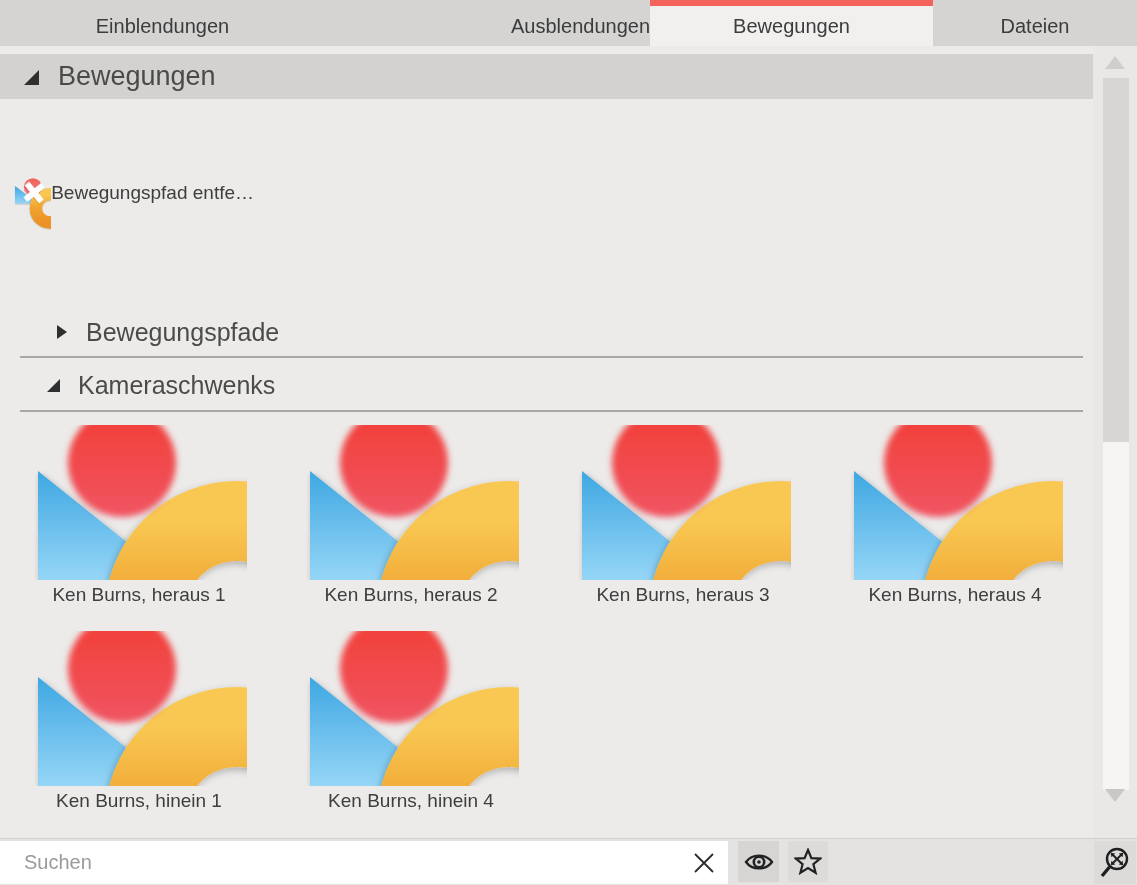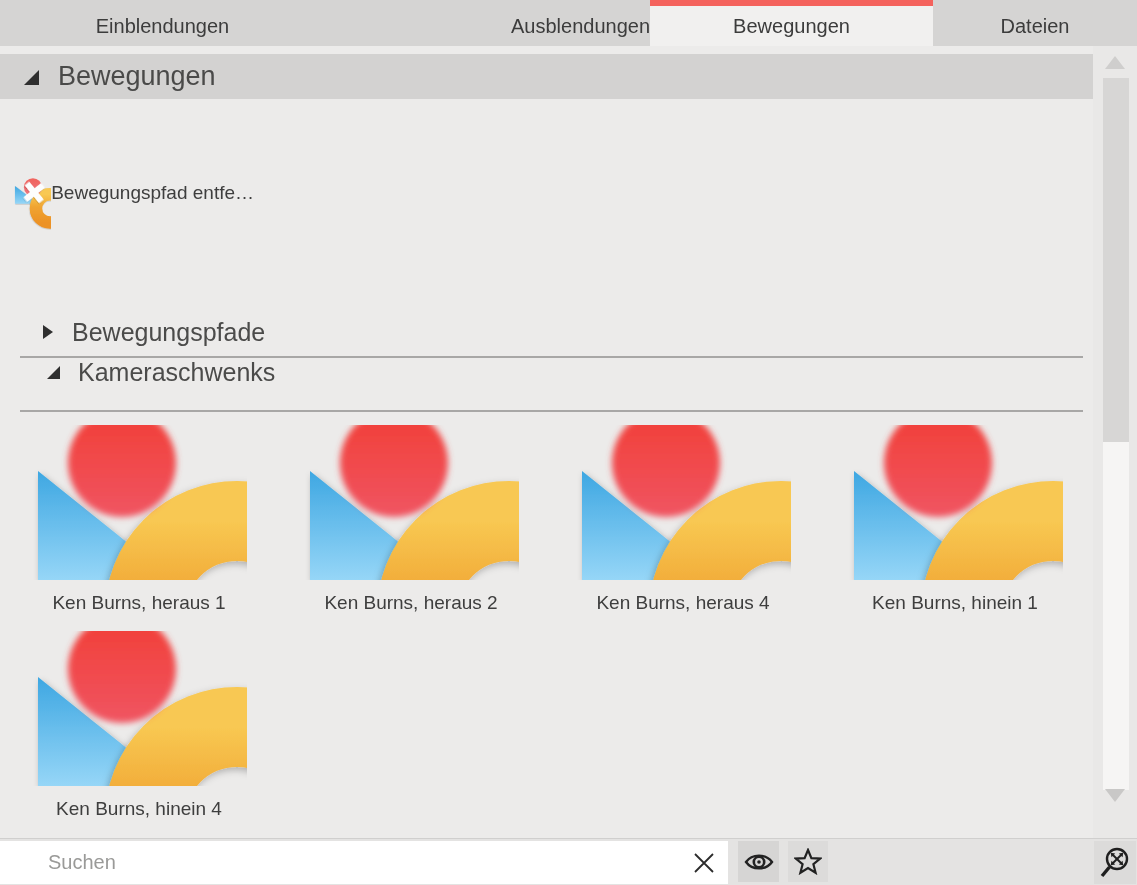--- a/index.html
+++ b/index.html
@@ -32,35 +32,35 @@
   .subsection-divider{position:absolute;left:20px;width:1063px;height:2px;background:#a8a7a6;}
   .tri{flex:0 0 auto;}
   
   .first-item{position:absolute;left:14px;top:66px;width:240px;display:flex;flex-direction:row;align-items:center;cursor:default;}
   .first-item .thumb-label{margin-top:4px;}
   .thumb-label{font-size:19px;color:#3e3e3e;white-space:nowrap;text-align:center;}
   
   .grid{position:absolute;left:3px;top:372px;width:1090px;display:grid;grid-template-columns:repeat(4,272px);}
   .cell{height:206px;display:flex;flex-direction:column;align-items:center;cursor:default;}
   .cell svg.thumb{margin-top:7px;}
-  .cell .thumb-label{margin-top:12px;}
+  .cell .thumb-label{margin-top:4px;}
   
   .scrollcol{position:absolute;top:46px;right:0;width:44px;height:792px;background:#e9e8e7;}
   .scroll-track{position:absolute;left:10px;top:32px;width:26px;height:712px;background:#f6f5f4;}
   .scroll-thumb{position:absolute;left:10px;top:32px;width:26px;height:364px;background:#d7d6d5;cursor:default;}
   .scroll-arrow-up{position:absolute;left:12px;top:10px;width:0;height:0;
      border-left:10px solid transparent;border-right:10px solid transparent;border-bottom:13px solid #cfcecd;cursor:default;}
   .scroll-arrow-down{position:absolute;left:12px;bottom:36px;width:0;height:0;
      border-left:10px solid transparent;border-right:10px solid transparent;border-top:13px solid #c9c8c7;cursor:default;}
   
   .bottombar{position:absolute;left:0;bottom:0;width:1137px;height:47px;background:#e4e3e2;border-top:1px solid #d0cfce;box-sizing:border-box;}
   .searchbox{position:absolute;left:0;top:2px;width:728px;height:43px;background:#ffffff;}
   .searchbox input{
     position:absolute;left:0;top:0;width:680px;height:43px;border:none;outline:none;background:transparent;
-    font-family:"Liberation Sans","DejaVu Sans",sans-serif;font-size:20px;color:#3c3c3c;padding:0 0 0 24px;box-sizing:border-box;margin-left:24px;
+    font-family:"Liberation Sans","DejaVu Sans",sans-serif;font-size:20px;color:#3c3c3c;padding:0 0 0 24px;box-sizing:border-box;
   }
   .searchbox input::placeholder{color:#9a9a98;opacity:1;}
   .clear-btn{position:absolute;right:2px;top:0;width:44px;height:43px;display:flex;align-items:center;justify-content:center;cursor:default;}
   .sq-btn{position:absolute;top:2px;height:41px;display:flex;align-items:center;justify-content:center;cursor:default;}
   .btn-eye{left:738px;width:41px;background:#d6d5d4;}
   .btn-star{left:788px;width:40px;background:#dcdbda;}
   .btn-reset{left:1094px;width:42px;height:43px;background:#dcdbda;}
 </style>
 </head>
 <body>
@@ -124,29 +124,29 @@
         <circle cx="225" cy="188" r="88" fill="none" stroke="url(#orangeGrad)" stroke-width="78" filter="url(#ringfx)"></circle>
         <circle cx="118" cy="55" r="56" fill="url(#redGrad)" opacity="0.78" filter="url(#blurfx)"></circle>
         <g transform="translate(126,88) rotate(51)" filter="url(#shadowfx)">
           <rect x="-72" y="-19" width="144" height="38" rx="3" fill="#fdfdfd"></rect>
           <rect x="-19" y="-72" width="38" height="144" rx="3" fill="#fdfdfd"></rect>
         </g>
       </svg>
       <div class="thumb-label">Bewegungspfad entfe…</div>
     </div>
 
-    <div class="subsection-header" style="top:264px;">
+    <div class="subsection-header" style="top:264px;margin-left:14px;">
       <svg class="tri" width="18" height="18" viewBox="0 0 18 18">
         <polygon points="5,2 15,9 5,16" fill="#2f2f2f"></polygon>
       </svg>
       <span class="title">Bewegungspfade</span>
     </div>
     <div class="subsection-divider" style="top:310px;"></div>
 
-    <div class="subsection-header" style="top:304px;padding-left:44px;">
+    <div class="subsection-header" style="top:317px;padding-left:44px;">
       <svg class="tri" width="18" height="18" viewBox="0 0 18 18">
         <polygon points="16,3 16,16 3,16" fill="#2f2f2f"></polygon>
       </svg>
       <span class="title">Kameraschwenks</span>
     </div>
     <div class="subsection-divider" style="top:364px;"></div>
 
     <div class="grid">
   <div class="cell">
     <svg class="thumb" width="215" height="155" viewBox="0 0 215 155">
@@ -159,20 +159,28 @@
 
   <div class="cell">
     <svg class="thumb" width="215" height="155" viewBox="0 0 215 155">
       <path d="M6,46 L6,155 L142,155 Z" fill="url(#blueGrad)" filter="url(#shadowfx)"></path>
       <circle cx="205" cy="188" r="92" fill="none" stroke="url(#orangeGrad)" stroke-width="80" filter="url(#ringfx)"></circle>
       <circle cx="90" cy="38" r="54" fill="url(#redGrad)" filter="url(#blurfx)"></circle>
     </svg>
     <div class="thumb-label">Ken Burns, heraus 2</div>
   </div>
 
+  <div class="cell">
+    <svg class="thumb" width="215" height="155" viewBox="0 0 215 155">
+      <path d="M6,46 L6,155 L142,155 Z" fill="url(#blueGrad)" filter="url(#shadowfx)"></path>
+      <circle cx="205" cy="188" r="92" fill="none" stroke="url(#orangeGrad)" stroke-width="80" filter="url(#ringfx)"></circle>
+      <circle cx="90" cy="38" r="54" fill="url(#redGrad)" filter="url(#blurfx)"></circle>
+    </svg>
+    <div class="thumb-label">Ken Burns, heraus 3</div>
+  </div>
 
   <div class="cell">
     <svg class="thumb" width="215" height="155" viewBox="0 0 215 155">
       <path d="M6,46 L6,155 L142,155 Z" fill="url(#blueGrad)" filter="url(#shadowfx)"></path>
       <circle cx="205" cy="188" r="92" fill="none" stroke="url(#orangeGrad)" stroke-width="80" filter="url(#ringfx)"></circle>
       <circle cx="90" cy="38" r="54" fill="url(#redGrad)" filter="url(#blurfx)"></circle>
     </svg>
     <div class="thumb-label">Ken Burns, heraus 4</div>
   </div>
 

